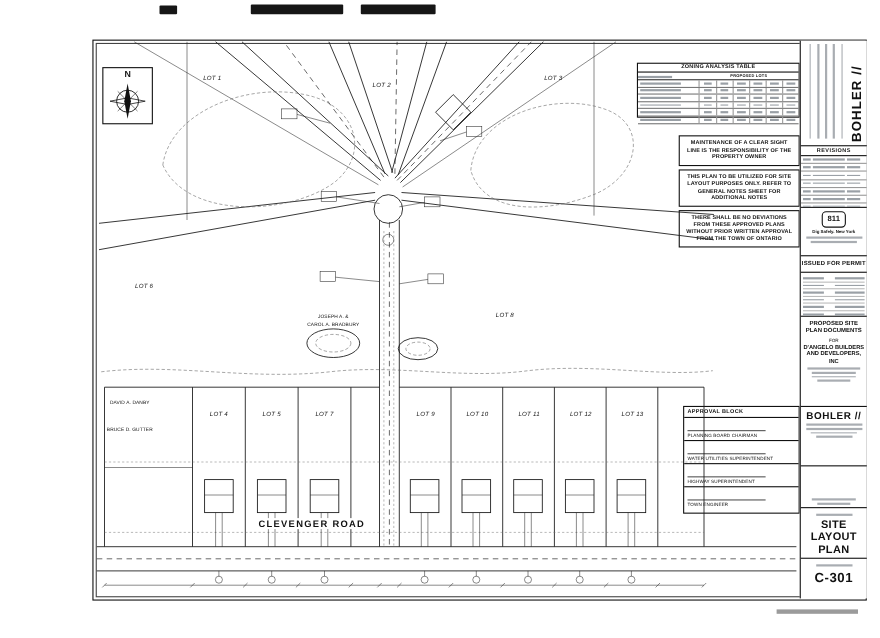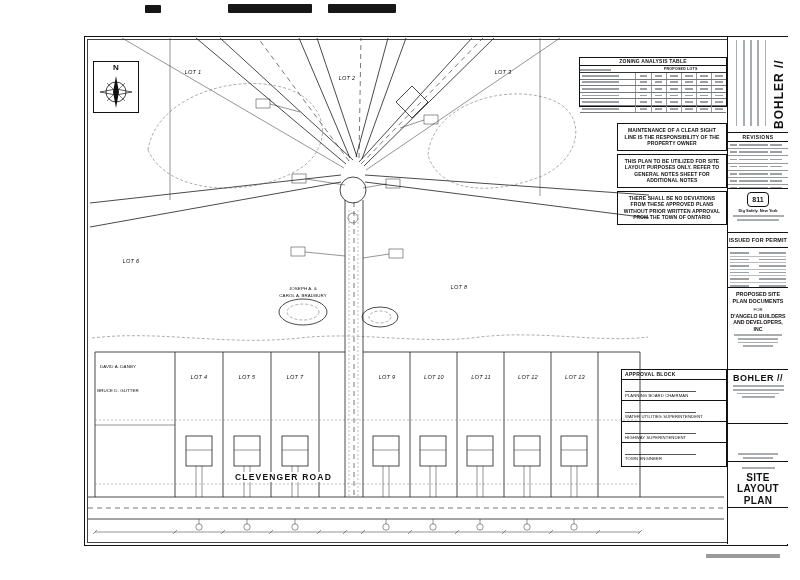--- a/index.html
+++ b/index.html
@@ -497,20 +497,24 @@
       <div class="hbar w55"></div>
     </div>
     <div class="tb-sec tb-seal">
       <div class="hbar w70"></div>
       <div class="hbar w55"></div>
     </div>
     <div class="tb-sec tb-stitle">
       <div class="hbar w55"></div>
       <div class="tb-st">SITE LAYOUT PLAN</div>
     </div>
+    <div class="tb-sec tb-snum">
+      <div class="hbar w55"></div>
+      <div class="tb-num">C-301</div>
+    </div>
   </div>
 </div>
 
 <div class="roadlab">
   <span>CLEVENGER ROAD</span>
 </div>
 
 <div id="plan-labels">
     <span class="plan-label lot" style="left: 193px; top: 72px;">LOT 1</span>
     <span class="plan-label lot" style="left: 347px; top: 78px;">LOT 2</span>

